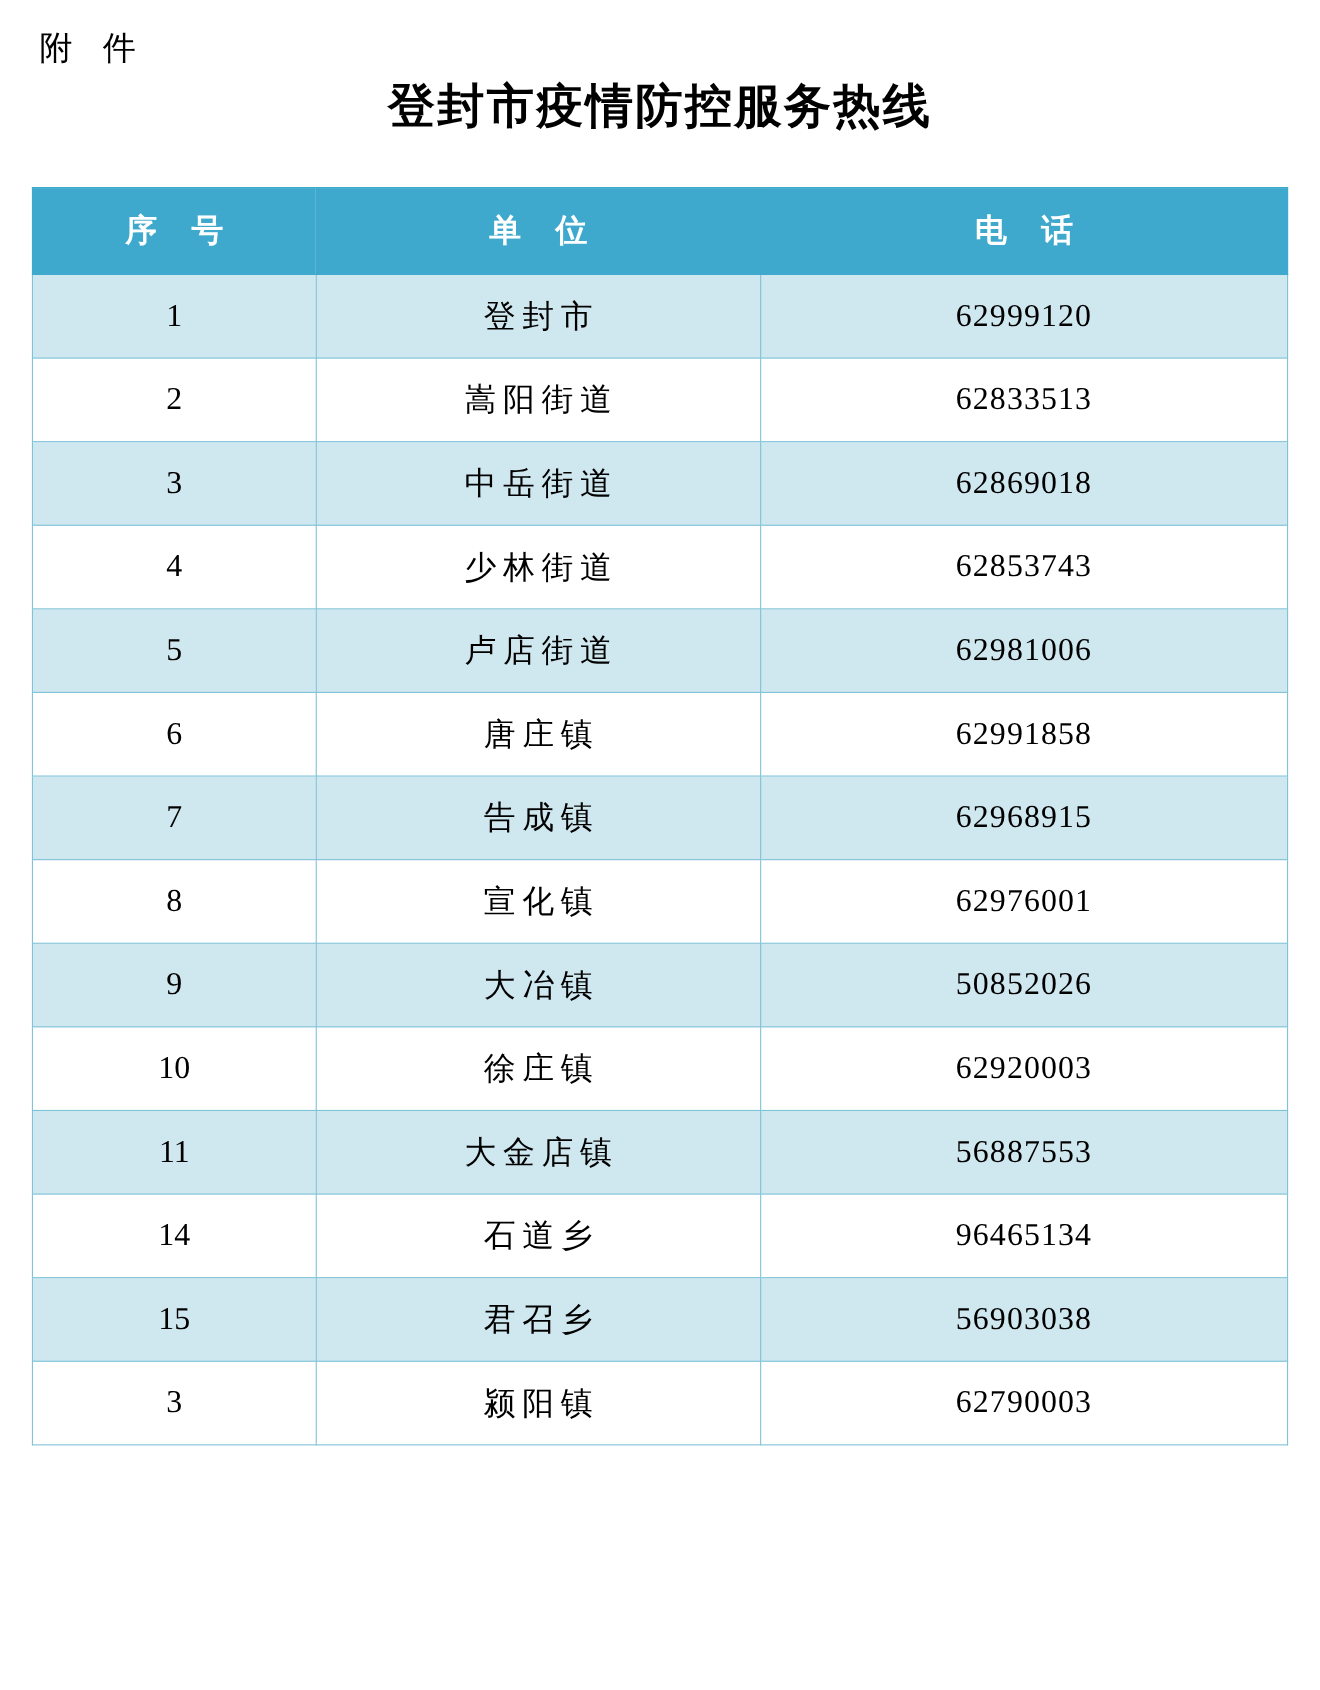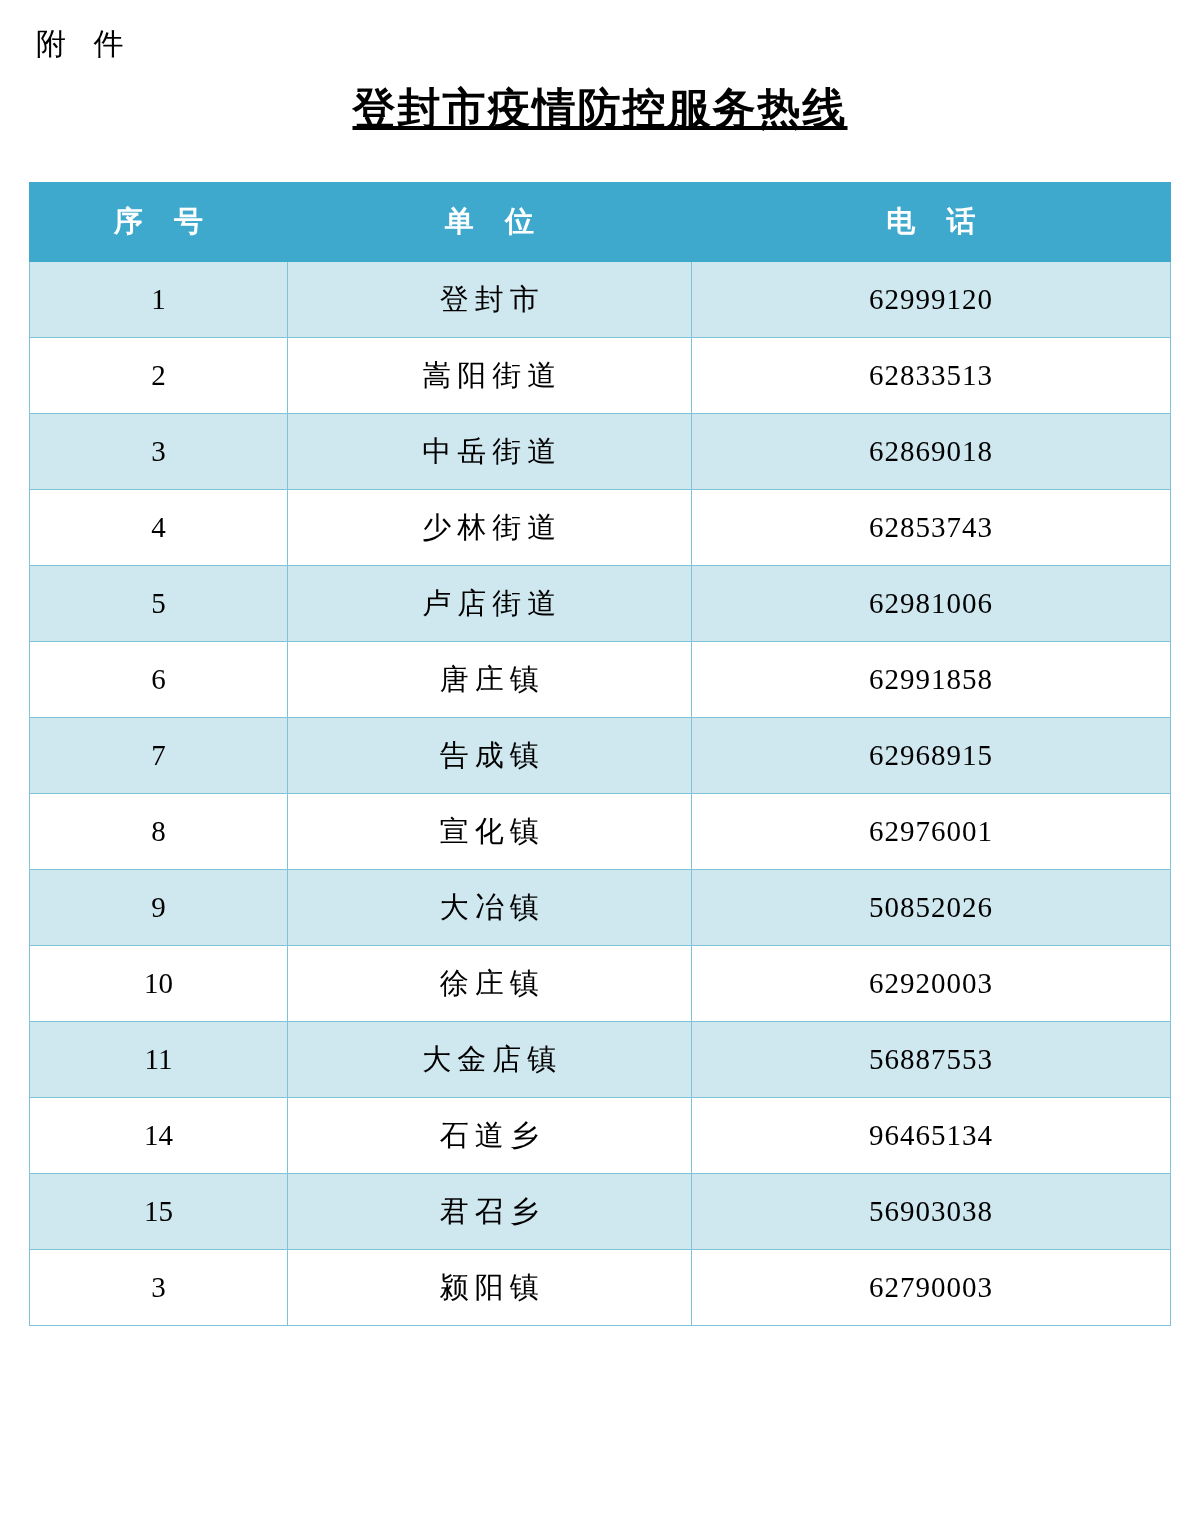--- a/index.html
+++ b/index.html
@@ -13,21 +13,21 @@
     font-family: "Liberation Serif", "DejaVu Serif", serif;
     color: #000000;
     position: relative;
     overflow: hidden;
   }
 
   .page {
     width: 1200px;
     height: 1464px;
     box-sizing: border-box;
-    padding: 12px;
+    padding: 0;
     position: relative;
   }
 
   .attachment-label {
     position: absolute;
     left: 36px;
     top: 24px;
     font-size: 30px;
     letter-spacing: 10px;
     font-family: "Liberation Serif", "DejaVu Serif", serif;
@@ -35,21 +35,20 @@
   }
 
   .doc-title {
     margin: 0;
     padding-top: 68px;
     text-align: center;
     font-size: 43px;
     font-weight: bold;
     letter-spacing: 2px;
     font-family: "Liberation Serif", "DejaVu Serif", serif;
-    text-decoration: underline;
   }
 
   .table-wrap {
     margin: 44px auto 0 auto;
     width: 1142px;
   }
 
   table.hotline {
     border-collapse: collapse;
     width: 100%;

